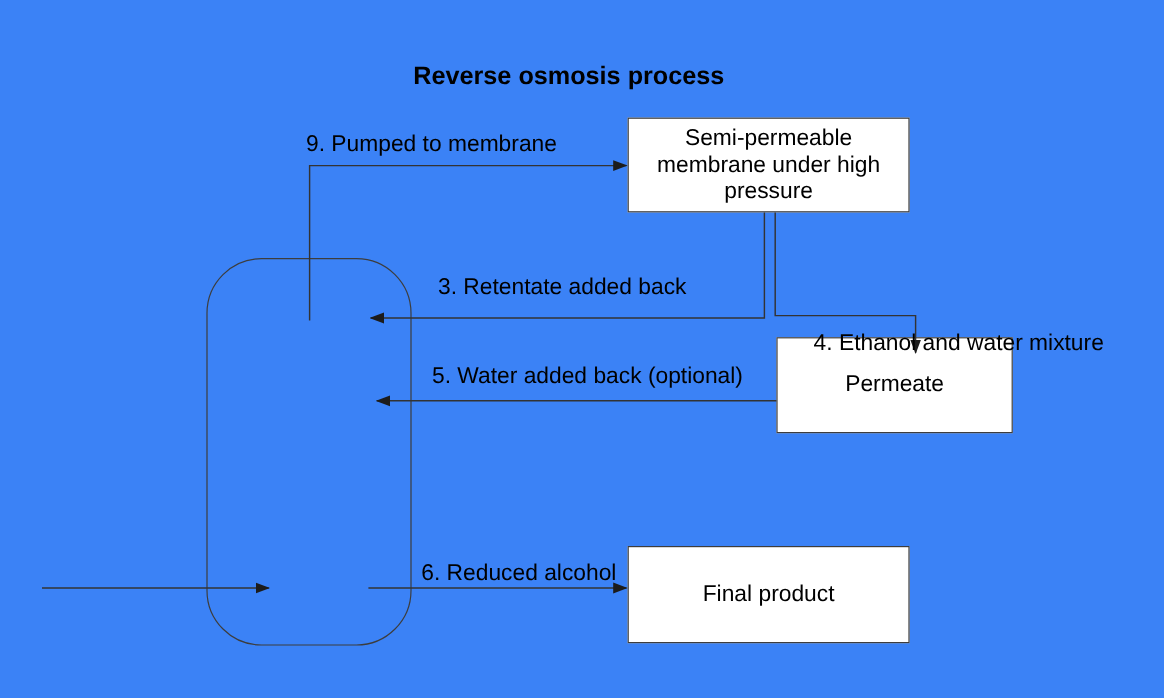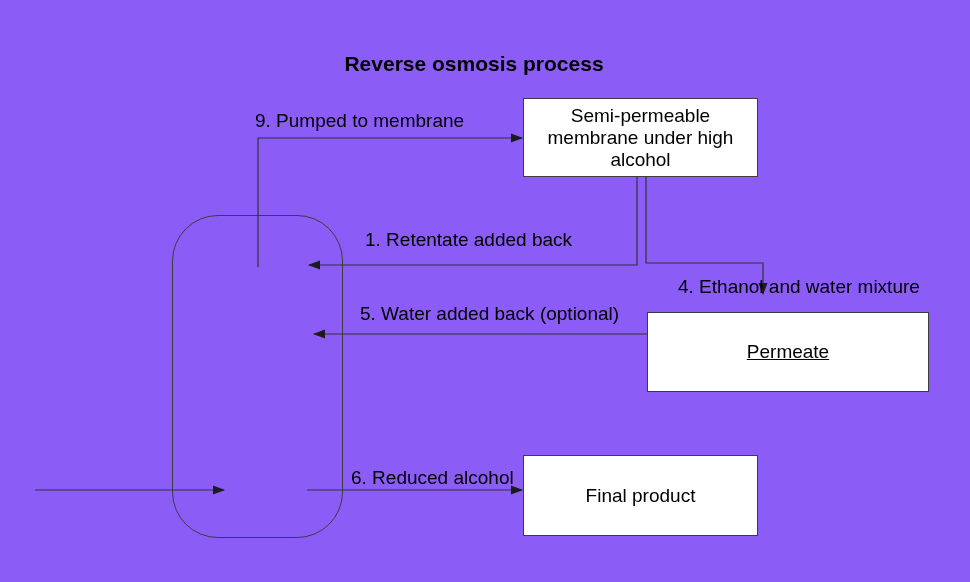--- a/index.html
+++ b/index.html
@@ -1,20 +1,20 @@
 <!DOCTYPE html>
 <html><head>
 <meta charset="utf-8">
 <style>
   html, body { margin: 0; padding: 0; background: #ffffff; }
   .canvas {
     position: relative;
     width: 970px;
     height: 582px;
-    background: #8b5cf6;
+    background: #3b82f6;
     font-family: "Liberation Sans", sans-serif;
     color: #000000;
     overflow: hidden;
   }
   .title {
     position: absolute;
     left: 338px; top: 51px; width: 272px;
     text-align: center;
     font-size: 21px;
     font-weight: bold;
@@ -28,21 +28,21 @@
     background: #ffffff;
     display: flex;
     align-items: center;
     justify-content: center;
     text-align: center;
     font-size: 19px;
     line-height: 22px;
   }
   .node .node-label { white-space: pre-line; }
   .node-membrane { left: 523px; top: 98px;  width: 235px; height: 79px; }
-  .node-permeate { left: 647px; top: 312px; width: 282px; height: 80px; text-decoration: underline; }
+  .node-permeate { left: 647px; top: 281px; width: 197px; height: 80px; }
   .node-final    { left: 523px; top: 455px; width: 235px; height: 81px; text-align: center; }
   .node-tank {
     left: 172px; top: 215px; width: 171px; height: 323px;
     border-radius: 46px;
     background: transparent;
   }
   .edge-label {
     position: absolute;
     font-size: 19px;
     line-height: 23px;
@@ -70,21 +70,21 @@
 
 <div class="canvas">
 
   <div class="title">Reverse osmosis process</div>
 
   <div class="node node-tank"></div>
 
   <div class="node node-membrane">
     <span class="node-label">Semi-permeable
 membrane under high
-alcohol</span>
+pressure</span>
   </div>
 
   <div class="node node-permeate">
     <span class="node-label">Permeate</span>
   </div>
 
   <div class="node node-final">
     <span class="node-label">Final product</span>
   </div>
 
@@ -102,18 +102,18 @@
     <polyline points="637,177 637,265 309,265" marker-end="url(#arrow)"></polyline>
 
     <polyline points="646,177 646,263 763,263 763,294" marker-end="url(#arrow)"></polyline>
 
     <polyline points="647,334 314,334" marker-end="url(#arrow)"></polyline>
 
     <polyline points="307,490 522,490" marker-end="url(#arrow)"></polyline>
   </svg>
 
   <div class="edge-label lbl-step2">9. Pumped to membrane</div>
-  <div class="edge-label lbl-step3">1. Retentate added back</div>
+  <div class="edge-label lbl-step3">3. Retentate added back</div>
   <div class="edge-label lbl-step4">4. Ethanol and water mixture</div>
   <div class="edge-label lbl-step5">5. Water added back (optional)</div>
   <div class="edge-label lbl-step6">6. Reduced alcohol</div>
 
 </div>
 
 </body></html>

